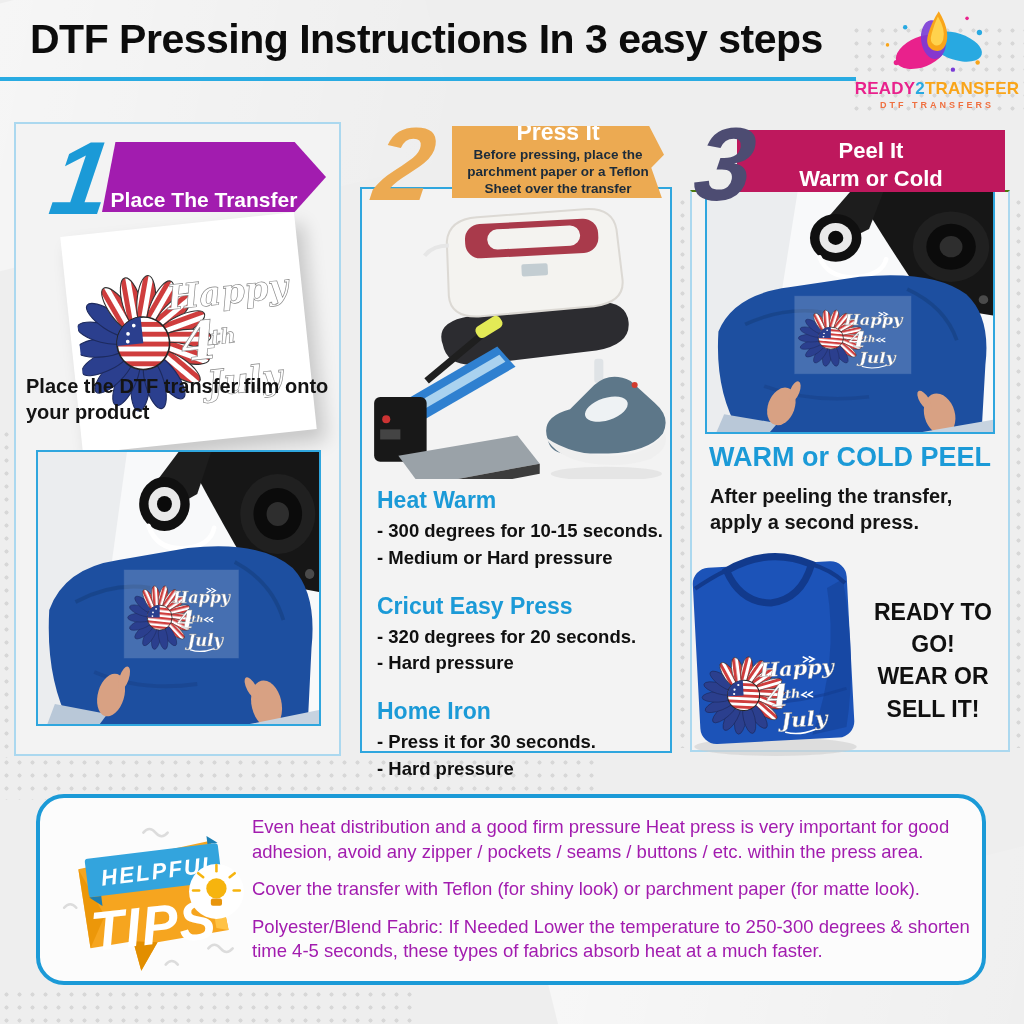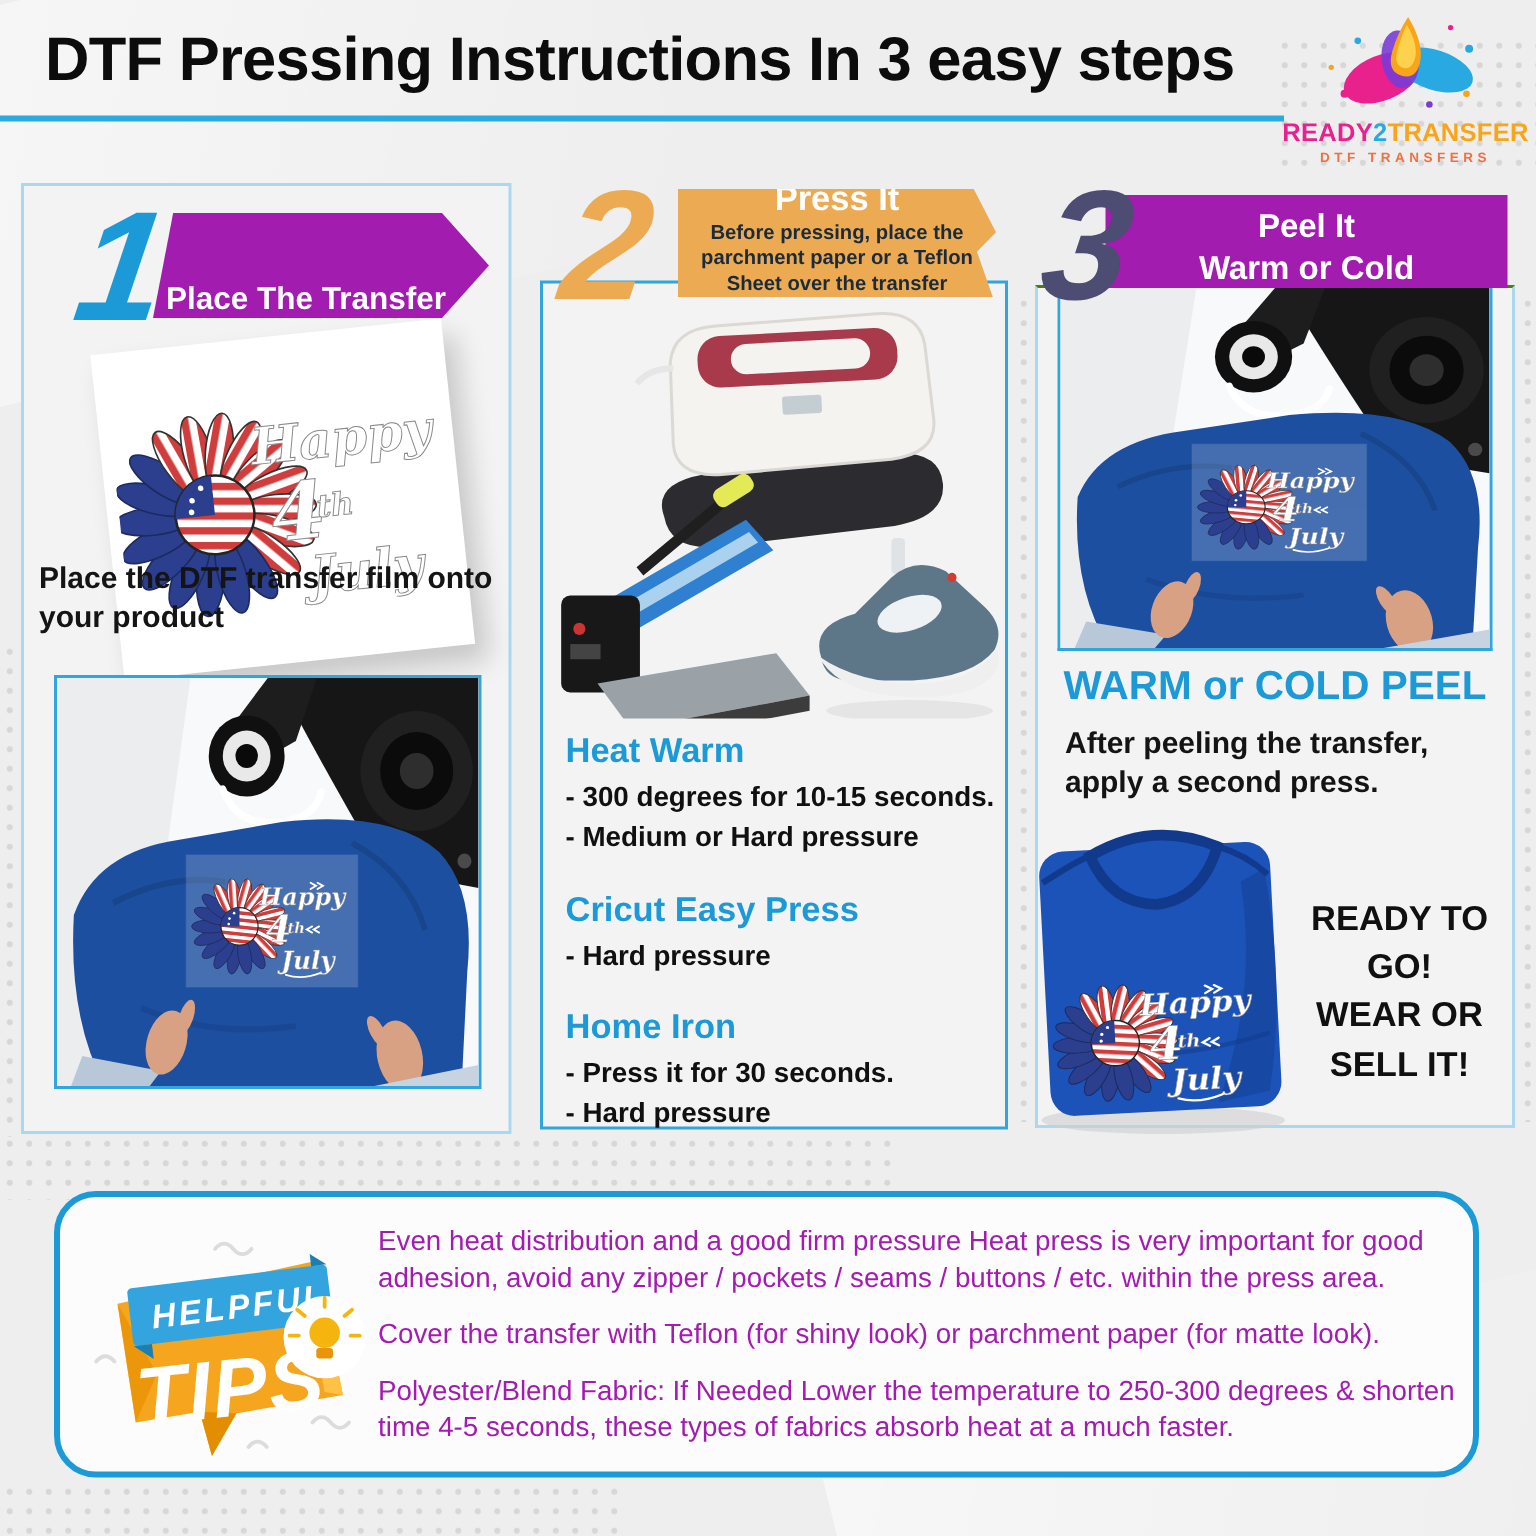--- a/index.html
+++ b/index.html
@@ -22,21 +22,21 @@
   
   .panel{position:absolute;background:#f3f3f3;border:2px solid #abd8ef;box-sizing:border-box;}
   .panel2{border-color:#2fa6de;}
   .panel3{border-top:2px solid #4d7c0f;}
   .num{position:absolute;font-style:italic;font-weight:bold;font-size:104px;line-height:0.9;transform:skewX(-8deg);z-index:3;}
   .banner{position:absolute;display:flex;flex-direction:column;justify-content:flex-end;align-items:center;text-align:center;color:#fff;font-weight:bold;z-index:2;}
   .banner1{background:#a21caf;clip-path:polygon(6% 0,86% 0,100% 50%,86% 100%,0 100%);font-size:21px;padding-right:20px;box-sizing:border-box;}
   .banner2{background:#ecaa52;clip-path:polygon(0 0,93% 0,100% 40%,94% 58%,99% 100%,0 100%);}
   .banner2 .bt{font-size:23px;line-height:1.1;}
   .banner2 .bs{font-size:13.5px;line-height:1.25;color:#1c2b3a;width:196px;margin-top:2px;}
-  .banner3{background:#a21caf;font-size:22px;line-height:1.25;}
+  .banner3{background:#be185d;font-size:22px;line-height:1.25;}
   .caption{position:absolute;text-align:left;font-weight:bold;color:#141414;font-size:20px;line-height:1.28;}
   .photo{position:absolute;border:2px solid #2fa6de;box-sizing:border-box;background:#f8f9fa;}
   .photo svg{display:block;width:100%;height:100%;}
   .film{position:absolute;background:#ffffff;box-shadow:8px 12px 18px rgba(0,0,0,.18);transform:rotate(-6deg);padding:12px 8px;box-sizing:border-box;}
   .film svg{display:block;width:100%;height:100%;}
 
   .methods{position:absolute;}
   .method-group{margin-bottom:21px;}
   .method-name{color:#1b9ad7;font-size:23px;font-weight:bold;margin-bottom:4px;}
   .method-line{font-size:18.5px;font-weight:bold;color:#101010;line-height:1.45;}
@@ -307,20 +307,21 @@
       <use href="#equipmentScene"></use>
     </svg>
   <div class="methods" style="left:15px;top:298px;">
     <div class="method-group">
       <div class="method-name">Heat Warm</div>
       <div class="method-line">- 300 degrees for 10-15 seconds.</div>
       <div class="method-line">- Medium or Hard pressure</div>
     </div>
     <div class="method-group">
       <div class="method-name">Cricut Easy Press</div>
+      <div class="method-line">- 320 degrees for 20 seconds.</div>
       <div class="method-line">- Hard pressure</div>
     </div>
     <div class="method-group">
       <div class="method-name">Home Iron</div>
       <div class="method-line">- Press it for 30 seconds.</div>
       <div class="method-line">- Hard pressure</div>
     </div>
   </div>
 </div>
 

